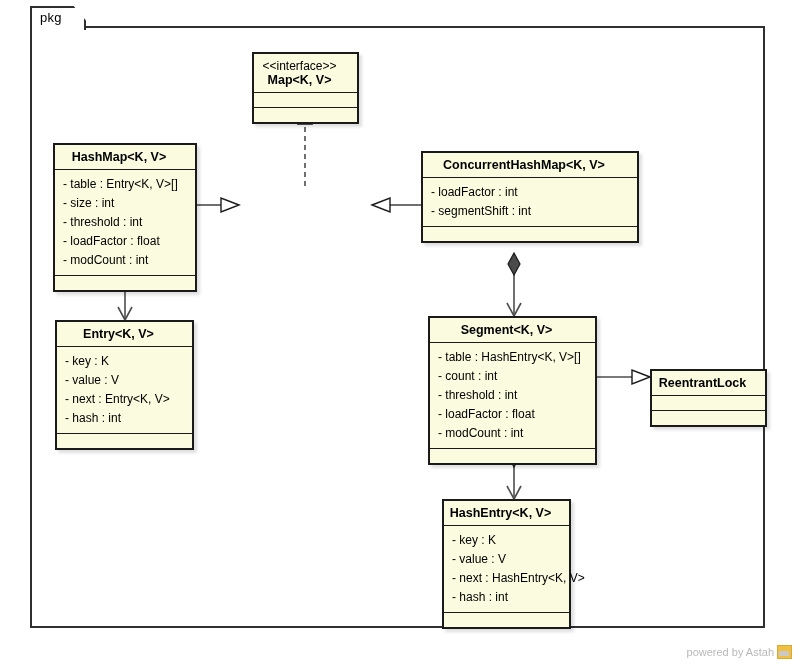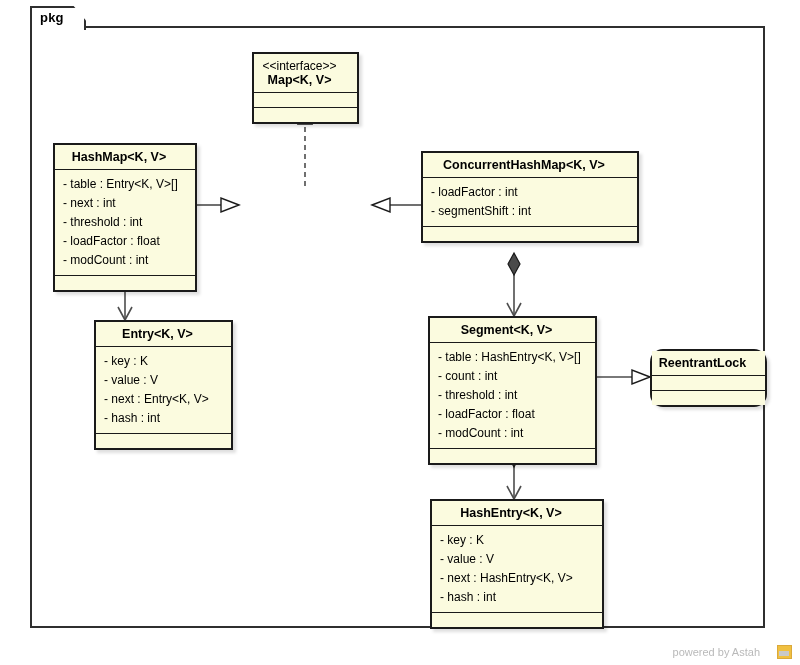--- a/index.html
+++ b/index.html
@@ -43,21 +43,21 @@
     border-bottom: none;
     box-sizing: border-box;
     clip-path: polygon(0 0, 78% 0, 100% 60%, 100% 100%, 0 100%);
   }
   .pkg-tab-label {
     position: absolute;
     left: 40px;
     top: 10px;
     font-size: 13px;
     color: #000000;
-    font-weight: bold;
+    font-weight: normal;
     letter-spacing: 0.2px;
   }
   .pkg-tab-mask {
     position: absolute;
     left: 32px;
     top: 25px;
     width: 50px;
     height: 4px;
     background: #ffffff;
   }
@@ -139,21 +139,21 @@
     stroke-dasharray: 5 4;
   }
 
   
   .watermark {
     position: absolute;
     right: 8px;
     bottom: 6px;
     display: flex;
     align-items: center;
-    gap: 17px;
+    gap: 3px;
   }
   .watermark .wm-text {
     font-size: 11px;
     color: #b9b9b9;
   }
   .wm-logo {
     width: 13px;
     height: 12px;
     background: #f0c040;
     border: 1px solid #dba93a;
@@ -218,41 +218,41 @@
     <div class="attrs empty"></div>
     <div class="ops"></div>
   </div>
 
   <div class="cls" style="left:53px; top:143px; width:144px;">
     <div class="hdr">
       <span>HashMap&lt;K, V&gt;</span>
     </div>
     <div class="attrs">
       <div class="attr">- table : Entry&lt;K, V&gt;[]</div>
-      <div class="attr">- next : int</div>
+      <div class="attr">- size : int</div>
       <div class="attr">- threshold : int</div>
       <div class="attr">- loadFactor : float</div>
       <div class="attr">- modCount : int</div>
     </div>
     <div class="ops"></div>
   </div>
 
 
   <div class="cls" style="left:421px; top:151px; width:218px;">
     <div class="hdr">
       <span>ConcurrentHashMap&lt;K, V&gt;</span>
     </div>
     <div class="attrs">
       <div class="attr">- loadFactor : int</div>
       <div class="attr">- segmentShift : int</div>
     </div>
     <div class="ops"></div>
   </div>
 
-  <div class="cls" style="left:55px; top:320px; width:139px;margin-left:39px;">
+  <div class="cls" style="left:55px; top:320px; width:139px;">
     <div class="hdr">
       <span>Entry&lt;K, V&gt;</span>
     </div>
     <div class="attrs">
       <div class="attr">- key : K</div>
       <div class="attr">- value : V</div>
       <div class="attr">- next : Entry&lt;K, V&gt;</div>
       <div class="attr">- hash : int</div>
     </div>
     <div class="ops"></div>
@@ -265,29 +265,29 @@
     <div class="attrs">
       <div class="attr">- table : HashEntry&lt;K, V&gt;[]</div>
       <div class="attr">- count : int</div>
       <div class="attr">- threshold : int</div>
       <div class="attr">- loadFactor : float</div>
       <div class="attr">- modCount : int</div>
     </div>
     <div class="ops"></div>
   </div>
 
-  <div class="cls" style="left:650px; top:349px; width:117px;border-radius:13px;">
+  <div class="cls" style="left:650px; top:369px; width:117px;">
     <div class="hdr">
       <span>ReentrantLock</span>
     </div>
     <div class="attrs empty"></div>
     <div class="ops"></div>
   </div>
 
-  <div class="cls" style="left:430px; top:499px; width:174px;">
+  <div class="cls" style="left:442px; top:499px; width:129px;">
     <div class="hdr">
       <span>HashEntry&lt;K, V&gt;</span>
     </div>
     <div class="attrs">
       <div class="attr">- key : K</div>
       <div class="attr">- value : V</div>
       <div class="attr">- next : HashEntry&lt;K, V&gt;</div>
       <div class="attr">- hash : int</div>
     </div>
     <div class="ops"></div>

